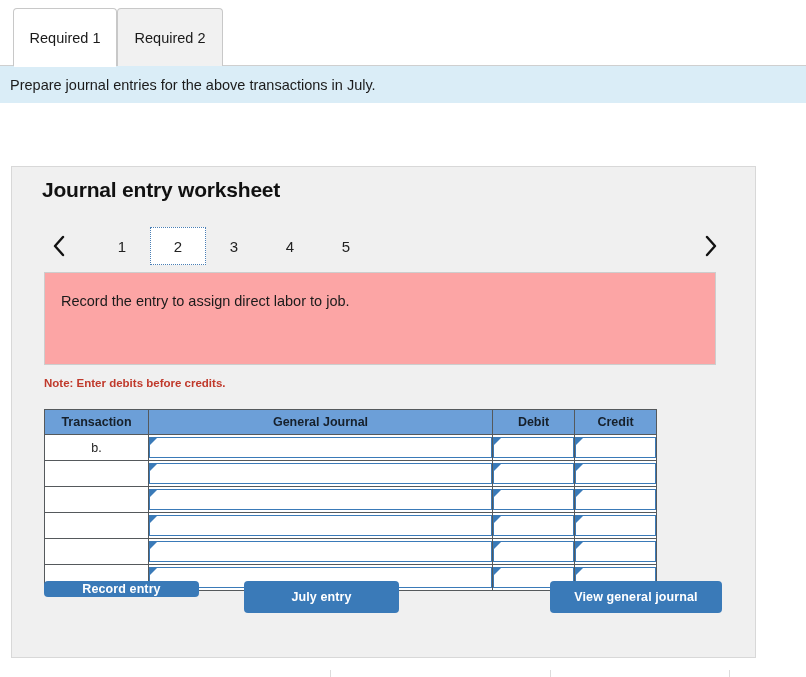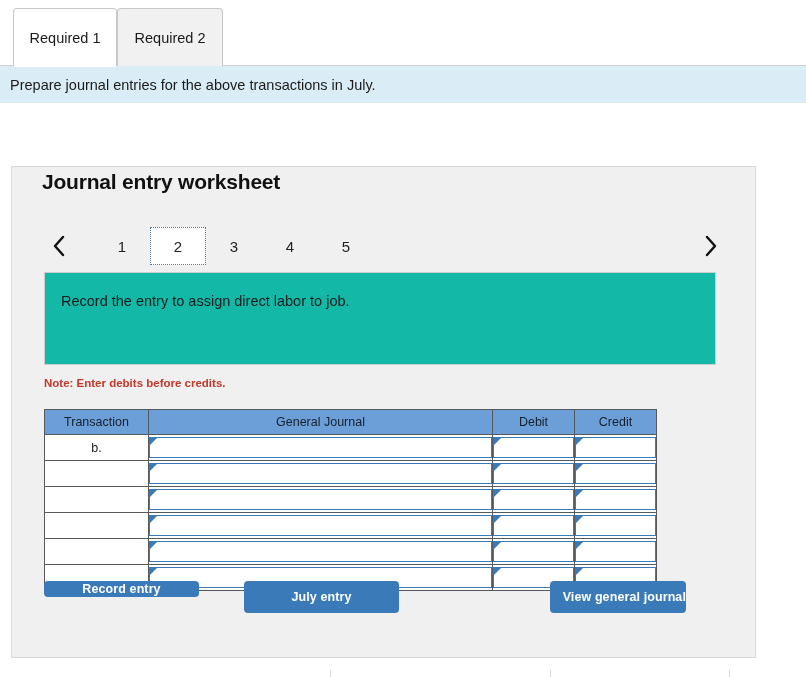--- a/index.html
+++ b/index.html
@@ -53,21 +53,21 @@
   #viewTxnBtn {
     position: absolute; left: 11px; top: 119px; width: 177px; height: 32px;
   }
 
   
   .panel {
     position: absolute; left: 11px; top: 166px; width: 745px; height: 492px;
     background: #f0f0f0; border: 1px solid #d8d8d8;
   }
   .panel-title {
-    position: absolute; left: 30px; top: 3px;
+    position: absolute; left: 30px; top: 11px;
     font-size: 21px; font-weight: bold; color: #111;
     letter-spacing: -0.2px;
   }
 
   
   .pager { position: absolute; left: 26px; top: 60px; width: 694px; height: 38px; }
   .chev {
     position: absolute; top: 0; width: 34px; height: 38px;
     display:flex; align-items:center; justify-content:center;
     cursor: pointer; color:#111;
@@ -79,41 +79,41 @@
     position: absolute; top: 0; width: 56px; height: 38px;
     display: flex; align-items: center; justify-content: center;
     font-size: 15px; color: #222; cursor: pointer; background: transparent;
     border: 1px solid transparent;
   }
   .pgnum.sel { background: #ffffff; border: 1px dotted #4a7fb5; }
 
   
   .prompt {
     position: absolute; left: 32px; top: 105px; width: 672px; height: 93px;
-    background: #14b8a6; border: 1px solid #cdcdcd; text-align: right;
+    background: #fca5a5; border: 1px solid #cdcdcd; text-align: right;
   }
   .prompt-text {
     position: absolute; left: 16px; top: 20px;
     font-size: 14.5px; color: #1b1b1b;
   }
 
   .note {
     position: absolute; left: 32px; top: 210px;
     font-size: 11.5px; font-weight: bold; color: #c0392b;
   }
 
   
   .jtable {
     position: absolute; left: 32px; top: 242px;
     border-collapse: collapse; table-layout: fixed;
     border: 1px solid #55595c;
   }
   .jtable th {
     background: #6c9fd8; color: #16202b;
-    font-size: 12.5px; font-weight: normal;
+    font-size: 12.5px; font-weight: bold;
     height: 25px; padding: 0;
     border: 1px solid #55595c;
     text-align: center;
   }
   .jtable td {
     background: #ffffff; padding: 0; height: 26px;
     border: 1px solid #55595c;
     vertical-align: middle;
   }
   .col-txn  { width: 104px; }
@@ -132,21 +132,21 @@
   }
   .inp::before {
     content:""; position: absolute; left: 0; top: 0;
     border-top: 7px solid #3a7ab8;
     border-right: 7px solid transparent;
   }
 
   
   #recordBtn  { position:absolute; left: 32px;  top: 414px; width: 155px; height: 16px; }
   #clearBtn   { position:absolute; left: 232px; top: 414px; width: 155px; height: 32px; }
-  #viewGjBtn  { position:absolute; left: 538px; top: 414px; width: 136px; height: 32px; justify-content: flex-end; }
+  #viewGjBtn  { position:absolute; left: 538px; top: 414px; width: 172px; height: 32px; }
 
   
   .cutoff {
     position: absolute; left: 0; top: 668px; width: 806px; height: 9px;
     overflow: hidden;
   }
   .cutoff-table {
     position:absolute; left: 330px; top: 2px; width: 400px; height: 20px;
     border-left: 1px solid #dcdcdc; border-right: 1px solid #dcdcdc;
   }

